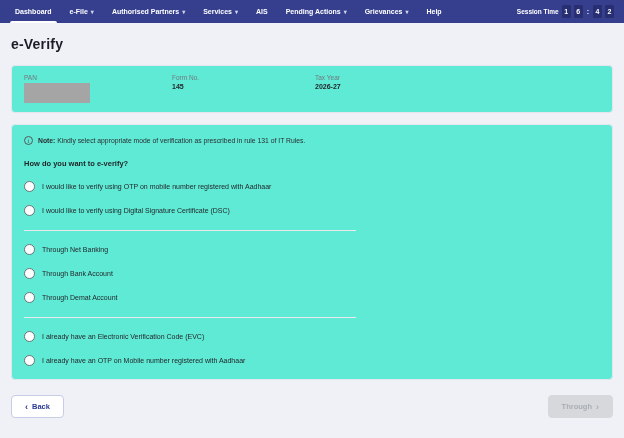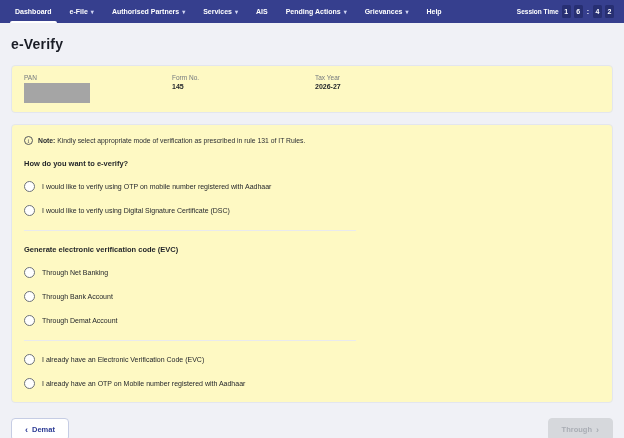--- a/index.html
+++ b/index.html
@@ -65,21 +65,21 @@
   .content { padding: 0 11px; }
   .page-title {
     margin-top: 13px;
     font-size: 14px;
     font-weight: bold;
     color: #1a1d26;
     letter-spacing: 0.2px;
   }
 
   .card {
-    background: #fef9c3;
+    background: #5eead4;
     border: 1px solid #e3e6ee;
     border-radius: 4px;
   }
 
   
   .summary-card {
     margin-top: 13px;
     padding: 8px 12px 9px;
     display: flex;
   }
@@ -253,21 +253,20 @@
       <span class="radio-circle"></span>
       <span class="radio-label">I would like to verify using OTP on mobile number registered with Aadhaar</span>
     </div>
     <div class="radio-row">
       <span class="radio-circle"></span>
       <span class="radio-label">I would like to verify using Digital Signature Certificate (DSC)</span>
     </div>
 
     <div class="divider"></div>
 
-    <div class="group-title">Generate electronic verification code (EVC)</div>
 
     <div class="radio-row">
       <span class="radio-circle"></span>
       <span class="radio-label">Through Net Banking</span>
     </div>
     <div class="radio-row">
       <span class="radio-circle"></span>
       <span class="radio-label">Through Bank Account</span>
     </div>
     <div class="radio-row">
@@ -284,21 +283,21 @@
     <div class="radio-row">
       <span class="radio-circle"></span>
       <span class="radio-label">I already have an OTP on Mobile number registered with Aadhaar</span>
     </div>
 
   </div>
 
   <div class="footer-row">
     <button class="btn btn-back">
       <span class="chev-left"></span>
-      <span>Demat</span>
+      <span>Back</span>
     </button>
     <button class="btn btn-continue" disabled="">
       <span>Through</span>
       <span class="chev-right"></span>
     </button>
   </div>
 
 </div>
 
 </body></html>

